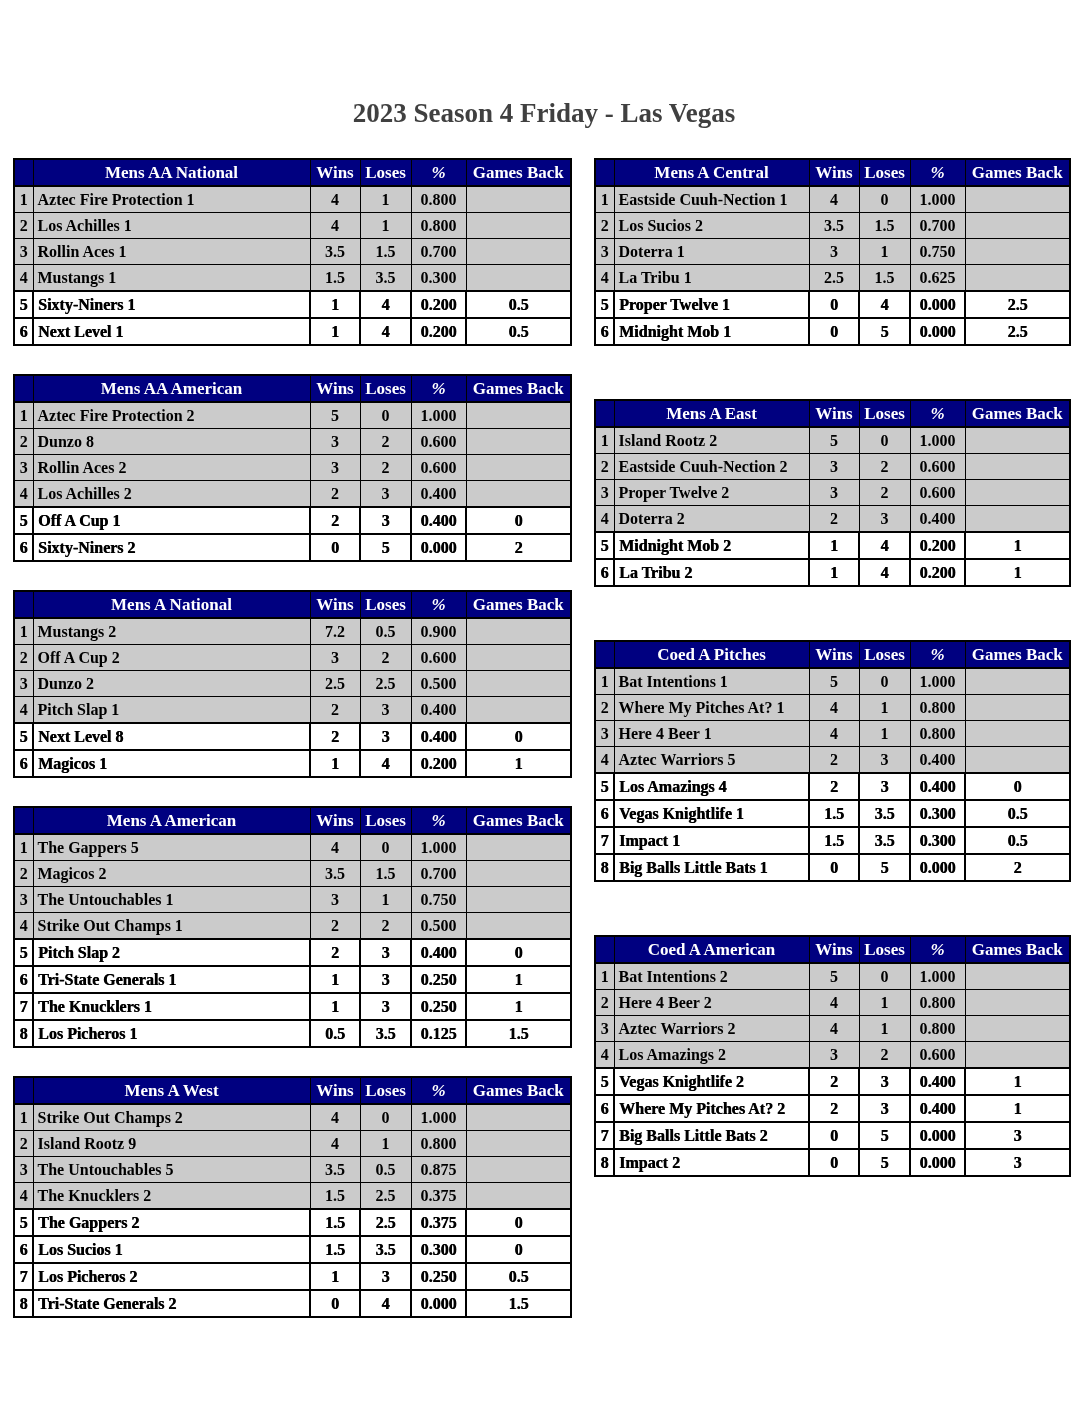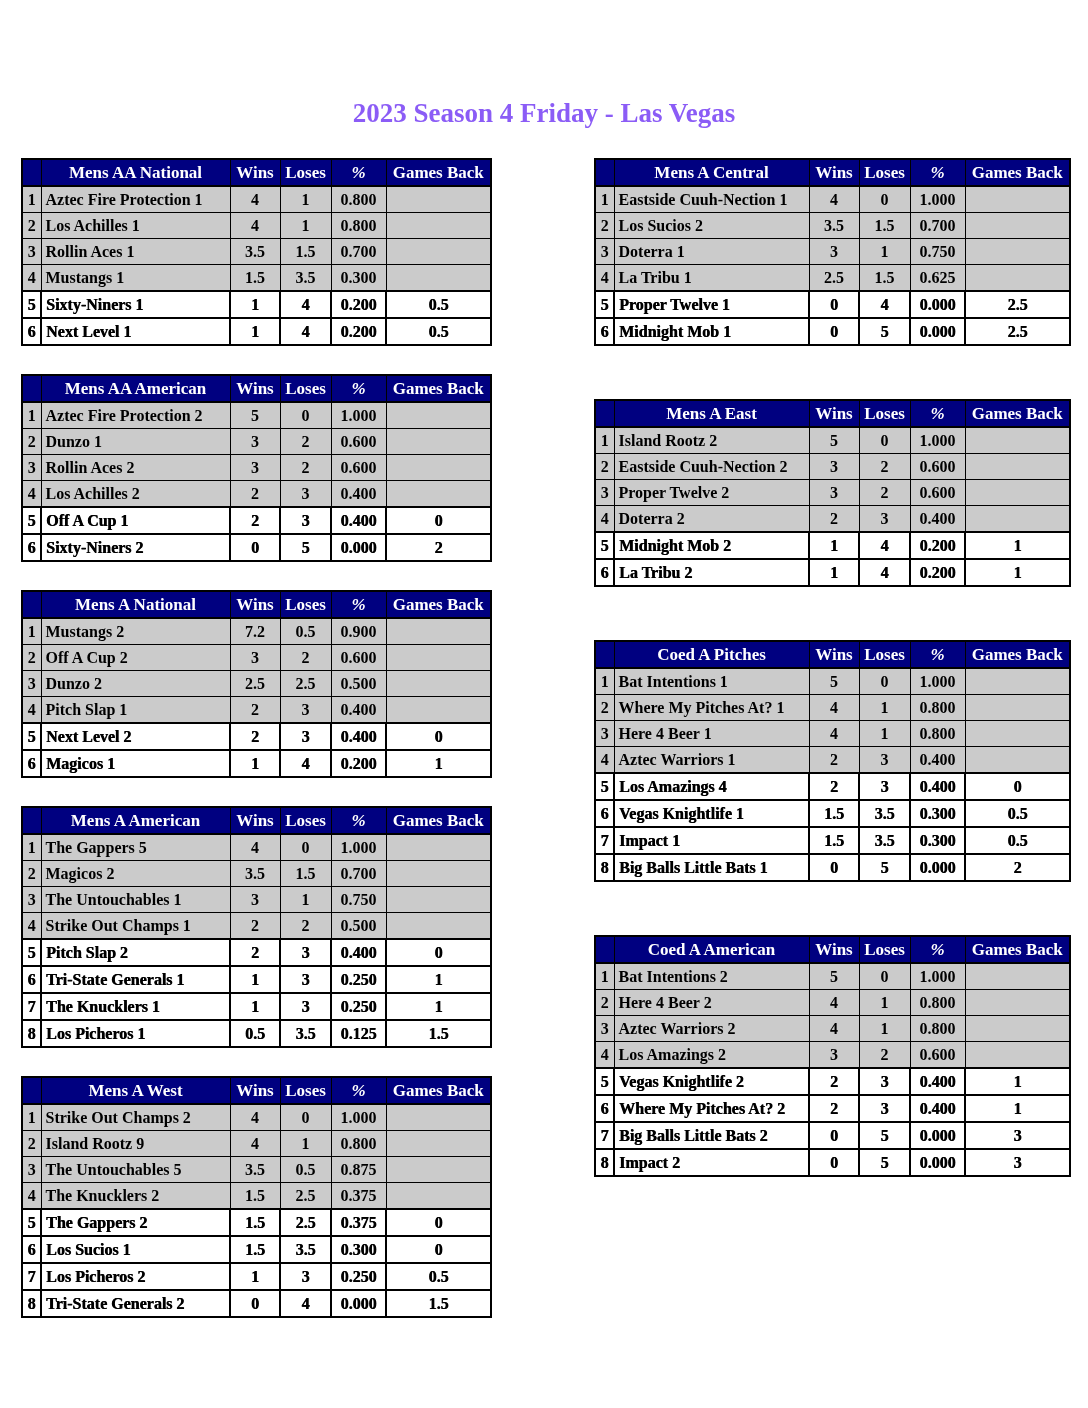--- a/index.html
+++ b/index.html
@@ -14,24 +14,24 @@
   .title {
     position: absolute;
     top: 98px;
     left: 0;
     width: 100%;
     margin: 0;
     text-align: center;
     font-family: "Liberation Serif", serif;
     font-size: 27px;
     font-weight: bold;
-    color: #8b5cf6;
+    color: #404040;
   }
   .col { position: absolute; top: 158px; }
-  .col.left  { left: 21px;  width: 471px; }
+  .col.left  { left: 13px;  width: 559px; }
   .col.right { left: 582px; width: 477px; padding-left: 12px; }
   .col.left  table.standings { margin-bottom: 28px; }
   .col.right table.standings { margin-bottom: 53px; }
 
   table.standings {
     border-collapse: collapse;
     width: 100%;
     table-layout: fixed;
     border: 2px solid #000000;
     font-family: "Liberation Serif", serif;
@@ -177,21 +177,21 @@
           <tr class="shaded">
             <td class="c-rank">1</td>
             <td class="c-team">Aztec Fire Protection 2</td>
             <td class="c-wins">5</td>
             <td class="c-loses">0</td>
             <td class="c-pct">1.000</td>
             <td class="c-games_back"></td>
           </tr>
           <tr class="shaded">
             <td class="c-rank">2</td>
-            <td class="c-team">Dunzo 1</td>
+            <td class="c-team">Dunzo 8</td>
             <td class="c-wins">3</td>
             <td class="c-loses">2</td>
             <td class="c-pct">0.600</td>
             <td class="c-games_back"></td>
           </tr>
           <tr class="shaded">
             <td class="c-rank">3</td>
             <td class="c-team">Rollin Aces 2</td>
             <td class="c-wins">3</td>
             <td class="c-loses">2</td>
@@ -271,21 +271,21 @@
           <tr class="shaded">
             <td class="c-rank">4</td>
             <td class="c-team">Pitch Slap 1</td>
             <td class="c-wins">2</td>
             <td class="c-loses">3</td>
             <td class="c-pct">0.400</td>
             <td class="c-games_back"></td>
           </tr>
           <tr class="open">
             <td class="c-rank">5</td>
-            <td class="c-team">Next Level 2</td>
+            <td class="c-team">Next Level 8</td>
             <td class="c-wins">2</td>
             <td class="c-loses">3</td>
             <td class="c-pct">0.400</td>
             <td class="c-games_back">0</td>
           </tr>
           <tr class="open">
             <td class="c-rank">6</td>
             <td class="c-team">Magicos 1</td>
             <td class="c-wins">1</td>
             <td class="c-loses">4</td>
@@ -647,21 +647,21 @@
           <tr class="shaded">
             <td class="c-rank">3</td>
             <td class="c-team">Here 4 Beer 1</td>
             <td class="c-wins">4</td>
             <td class="c-loses">1</td>
             <td class="c-pct">0.800</td>
             <td class="c-games_back"></td>
           </tr>
           <tr class="shaded">
             <td class="c-rank">4</td>
-            <td class="c-team">Aztec Warriors 1</td>
+            <td class="c-team">Aztec Warriors 5</td>
             <td class="c-wins">2</td>
             <td class="c-loses">3</td>
             <td class="c-pct">0.400</td>
             <td class="c-games_back"></td>
           </tr>
           <tr class="open">
             <td class="c-rank">5</td>
             <td class="c-team">Los Amazings 4</td>
             <td class="c-wins">2</td>
             <td class="c-loses">3</td>

